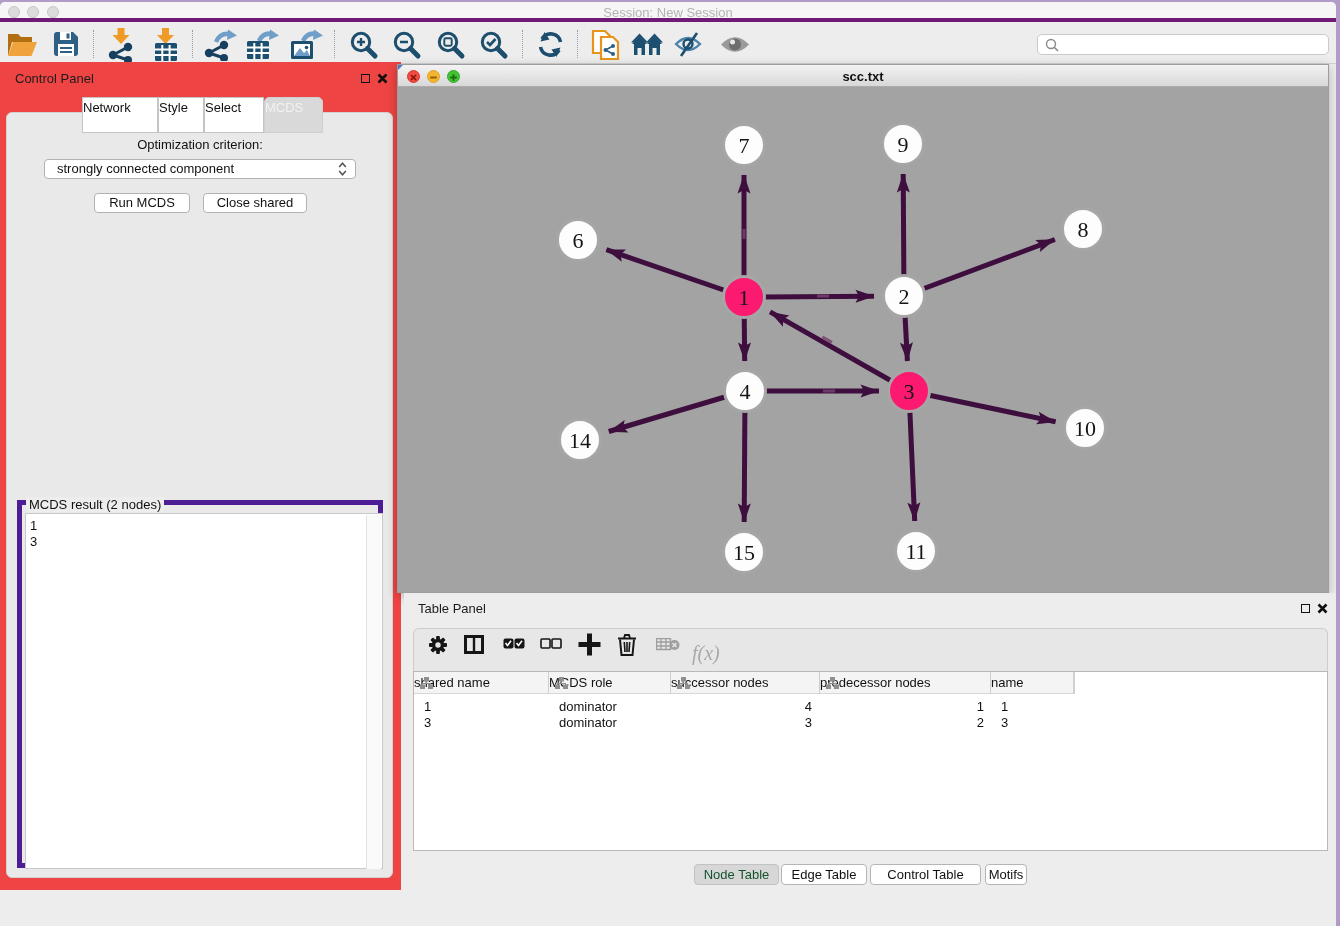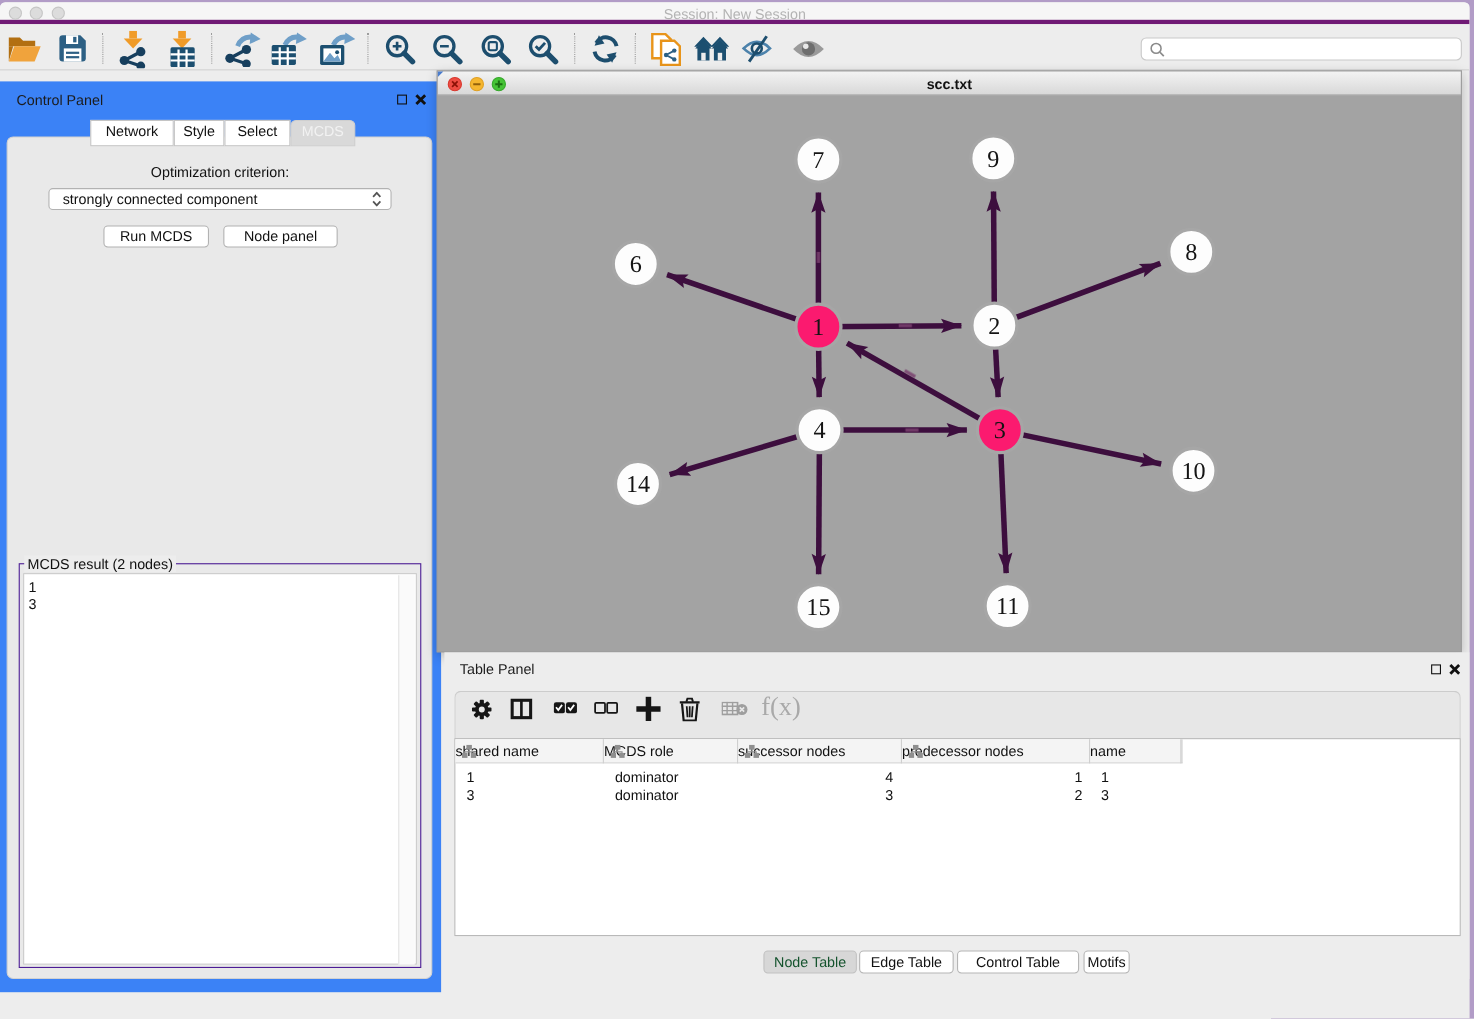--- a/index.html
+++ b/index.html
@@ -8,28 +8,28 @@
 
 #titlebar{position:absolute;left:0;top:0;width:1336px;height:20px;background:#f6f6f6;border-bottom:4px solid #701a75}
 .tl{position:absolute;top:4px;width:12px;height:12px;border-radius:50%;background:#dcdcdc;border:1px solid #c6c6c6}
 #wtitle{position:absolute;top:3px;left:0;width:1336px;text-align:center;font-size:13px;color:#b4b4b4}
 
 #toolbar{position:absolute;left:0;top:20px;width:1336px;height:42px;background:#ededed;border-bottom:1px solid #d2d2d2}
 .sep{position:absolute;top:8px;height:28px;width:0;border-left:1px dotted #9c9c9c}
 .ticon{position:absolute;top:2px}
 #search{position:absolute;left:1037px;top:12px;width:292px;height:21px;background:#fff;border:1px solid #c9c9c9;border-radius:5px}
 
-#cpanel{position:absolute;left:0;top:72px;width:401px;height:828px;background:#3b82f6}
+#cpanel{position:absolute;left:0;top:60px;width:401px;height:828px;background:#ef4444}
 #cptitle{position:absolute;left:15px;top:9px;font-size:13px;color:#1c1c1c}
 #cppane{position:absolute;left:6px;top:50px;width:387px;height:766px;background:#e9e9e9;border:1px solid #d2d2d2;border-radius:6px}
-.tab{position:absolute;top:35px;height:24px;font-size:13px;text-align:center;background:#fff;border:1px solid #c4c4c4;color:#111;line-height:19px}
+.tab{position:absolute;top:35px;height:36px;font-size:13px;background:#fff;border:1px solid #c4c4c4;color:#111;line-height:19px}
 #optlab{position:absolute;left:0;top:75px;width:400px;text-align:center;font-size:13px;color:#111}
 #combo{position:absolute;left:44px;top:97px;width:312px;height:20px;background:#fff;border:1px solid #b2b2b2;border-radius:4px;font-size:13px;line-height:18px;padding-left:12px;color:#111}
 .btn{position:absolute;top:131px;height:20px;background:#fff;border:1px solid #b2b2b2;border-radius:4px;font-size:13px;text-align:center;line-height:18px;color:#111}
-#fieldset{position:absolute;left:17px;top:438px;width:366px;height:368px;border:1px solid #4c1d95}
+#fieldset{position:absolute;left:17px;top:438px;width:366px;height:368px;border:5px solid #4c1d95}
 #fslegend{position:absolute;left:4px;top:-8px;background:#ededed;font-size:13px;padding:0 3px;color:#111}
 #fsbox{position:absolute;left:3px;top:8px;width:358px;height:356px;background:#fff;border:1px solid #c9c9c9}
 #fstext{position:absolute;left:4px;top:4px;font-size:13px;line-height:16px;color:#111}
 #fsscroll{position:absolute;right:1px;top:1px;width:15px;height:354px;background:#fafafa;border-left:1px solid #e3e3e3}
 
 #netwin{position:absolute;left:397px;top:62px;width:932px;height:529px;background:#a3a3a3;border:1px solid #9d9d9d;box-shadow:0 3px 10px rgba(0,0,0,.25)}
 #nettb{position:absolute;left:0;top:0;width:930px;height:22px;background:linear-gradient(#f3f3f3,#d8d8d8);border-bottom:1px solid #ababab}
 .mtl{position:absolute;top:4.5px;width:13px;height:13px;border-radius:50%;line-height:13px;text-align:center}
 #nettitle{position:absolute;left:0;top:4px;width:930px;text-align:center;font-size:13px;font-weight:bold;color:#111}
 
@@ -194,21 +194,21 @@
     <div class="tab" style="left:82px;width:76px">Network</div>
     <div class="tab" style="left:158px;width:46px">Style</div>
     <div class="tab" style="left:204px;width:60px">Select</div>
     <div class="tab" style="left:264px;width:59px;background:#d9d9d9;color:#f2f2f2;border-radius:5px 5px 0 0;border-color:#cfcfcf">MCDS</div>
     <div id="combo">strongly connected component<svg width="9" height="14" viewBox="0 0 9 14" style="position:absolute;right:8px;top:2px">
           <path d="M1.2 5 L4.5 1.3 L7.8 5" fill="none" stroke="#555" stroke-width="1.6"></path>
           <path d="M1.2 9 L4.5 12.7 L7.8 9" fill="none" stroke="#555" stroke-width="1.6"></path>
         </svg></div>
     <div id="optlab">Optimization criterion:</div>
     <div class="btn" style="left:94px;width:96px">Run MCDS</div>
-    <div class="btn" style="left:203px;width:104px">Node panel</div>
+    <div class="btn" style="left:203px;width:104px">Close shared</div>
     <div id="fieldset">
       <div id="fslegend">MCDS result (2 nodes)</div>
       <div id="fsbox">
         <div id="fstext">1<br>3</div>
         <div id="fsscroll"></div>
       </div>
     </div>
   </div>
   <div style="position:absolute;left:401px;top:478px;width:3px;height:107px;background:#d8d8d8;border:1px solid #c0c0c0"></div>
   <div style="position:absolute;left:866px;top:585px;width:8px;height:5px;background:#d4d4d4;border:1px solid #bdbdbd"></div>
@@ -331,21 +331,21 @@
         <line x1="1" y1="4.5" x2="19" y2="4.5" stroke="#161616" stroke-width="2"></line>
         <path d="M7,4 L8,1 H12 L13,4" fill="none" stroke="#161616" stroke-width="1.8"></path>
         <path d="M7.3,8 L8,18 M10,8 V18 M12.7,8 L12,18" stroke="#161616" stroke-width="1.6"></path>
       </svg>
       <svg style="position:absolute;left:242px;top:9px" width="24" height="13" viewBox="0 0 24 13">
         <rect x="0.5" y="0.5" width="14" height="11" fill="none" stroke="#9e9e9e" stroke-width="1.5"></rect>
         <path d="M0,4 H15 M0,8 H15 M5,0 V12 M10,0 V12" stroke="#9e9e9e" stroke-width="1.3"></path>
         <circle cx="18.5" cy="7" r="5" fill="#9e9e9e"></circle>
         <path d="M16.5,5 L20.5,9 M20.5,5 L16.5,9" stroke="#e7e7e7" stroke-width="1.5"></path>
       </svg>
-      <div style="position:absolute;left:278px;top:1px;font-family:'Liberation Serif',serif;font-size:24px;color:#a9a9a9">f(x)</div>
+      <div style="position:absolute;left:278px;top:13px;font-family:'Liberation Serif',serif;font-style:italic;font-size:20px;color:#a9a9a9">f(x)</div>
     </div>
     <div id="tbl">
       <div id="thead">
         <div class="th" style="left:0;width:135px">shared name</div>
         <div class="th" style="left:135px;width:122px">MCDS role</div>
         <div class="th" style="left:257px;width:149px">successor nodes</div>
         <div class="th" style="left:406px;width:171px">predecessor nodes</div>
         <div class="th" style="left:577px;width:83px">name</div>
         <svg class="tree" style="left:6px" width="13" height="12" viewBox="0 0 13 12">
             <g fill="#8f8f8f">

